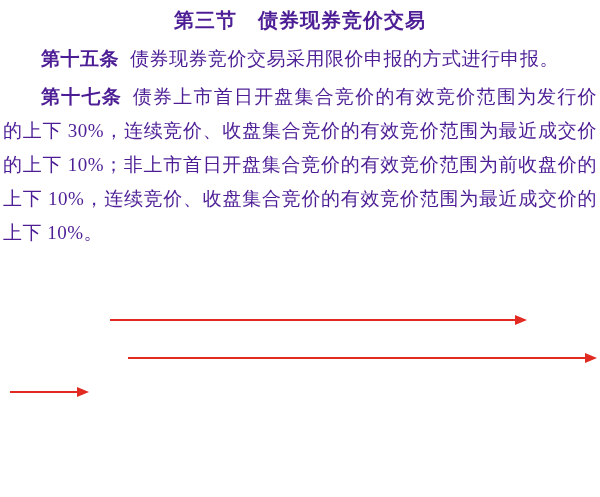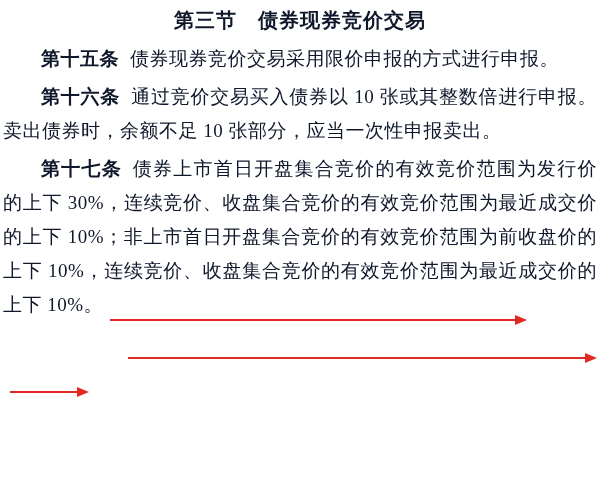--- a/index.html
+++ b/index.html
@@ -7,21 +7,21 @@
     padding: 0;
     background: #ffffff;
   }
   .page {
     position: relative;
     width: 600px;
     height: 497px;
     background: #ffffff;
     overflow: hidden;
     font-family: "Liberation Serif", "DejaVu Serif", serif;
-    color: #0f172a;
+    color: #4c1d95;
     box-sizing: border-box;
     padding: 8px 3px 0 3px;
   }
   .title {
     margin: 0 0 10px 0;
     font-size: 20px;
     line-height: 24px;
     font-weight: bold;
     text-align: center;
     letter-spacing: 1px;
@@ -54,21 +54,20 @@
   }
 </style>
 </head>
 <body>
 
 <div class="page">
   <h1 class="title">第三节　债券现券竞价交易</h1>
 
   <div class="body-text" id="paragraphs">
       <p class="para"><span class="term">第十五条</span><span>债券现券竞价交易采用限价申报的方式进行申报。</span></p>
-      <p class="para"><span class="term">第十六条</span><span>通过竞价交易买入债券以 10 张或其整数倍进行申报。卖出债券时，余额不足 10 张部分，应当一次性申报卖出。</span></p>
       <p class="para"><span class="term">第十七条</span><span>债券上市首日开盘集合竞价的有效竞价范围为发行价的上下 30%，连续竞价、收盘集合竞价的有效竞价范围为最近成交价的上下 10%；非上市首日开盘集合竞价的有效竞价范围为前收盘价的上下 10%，连续竞价、收盘集合竞价的有效竞价范围为最近成交价的上下 10%。</span></p>
     </div>
 
   <div id="arrows">
       <div class="arrow" style="left: 110px; top: 319px; width: 406px; background: rgb(225, 42, 34); color: rgb(225, 42, 34);">
         <span class="head"></span>
       </div>
       <div class="arrow" style="left: 128px; top: 357px; width: 458px; background: rgb(225, 42, 34); color: rgb(225, 42, 34);">
         <span class="head"></span>
       </div>

